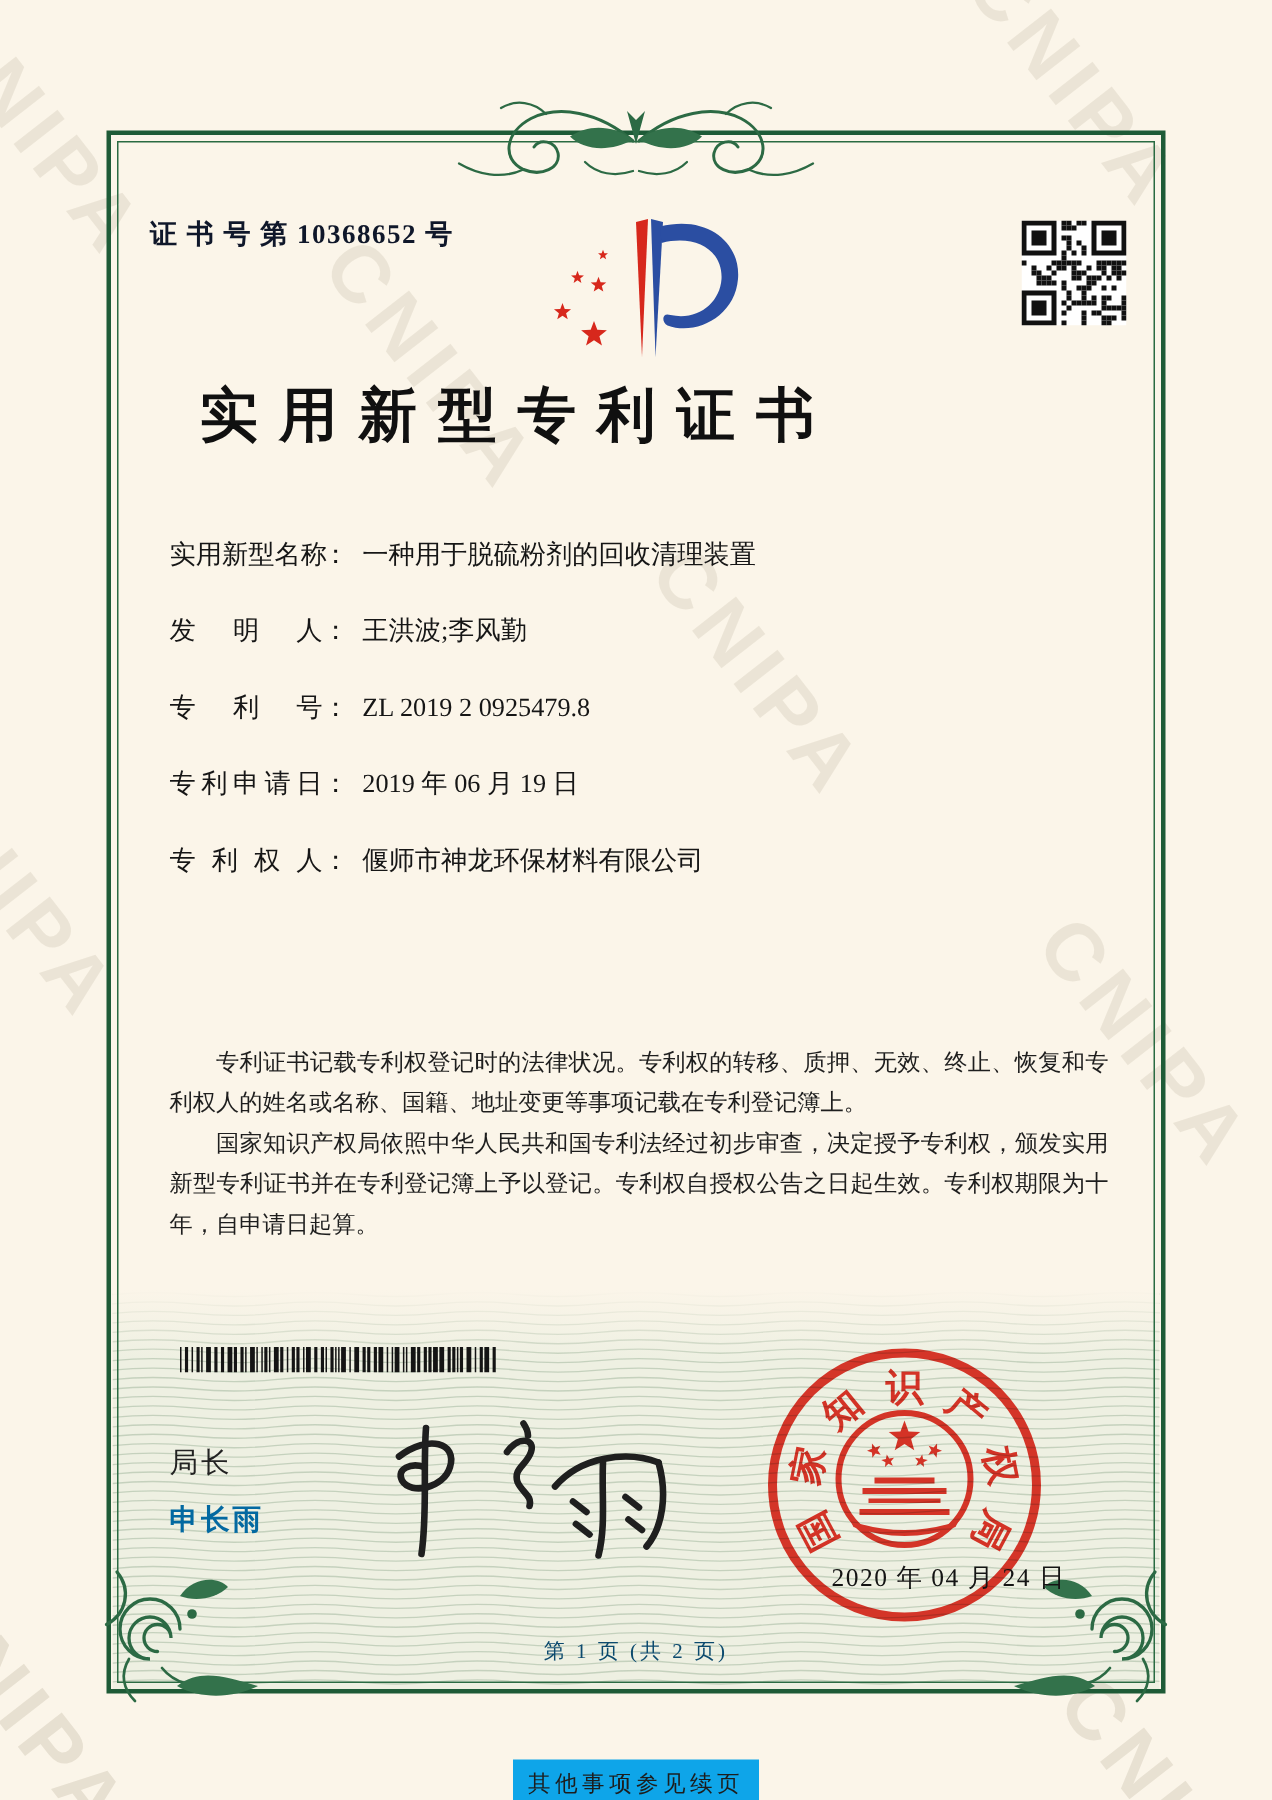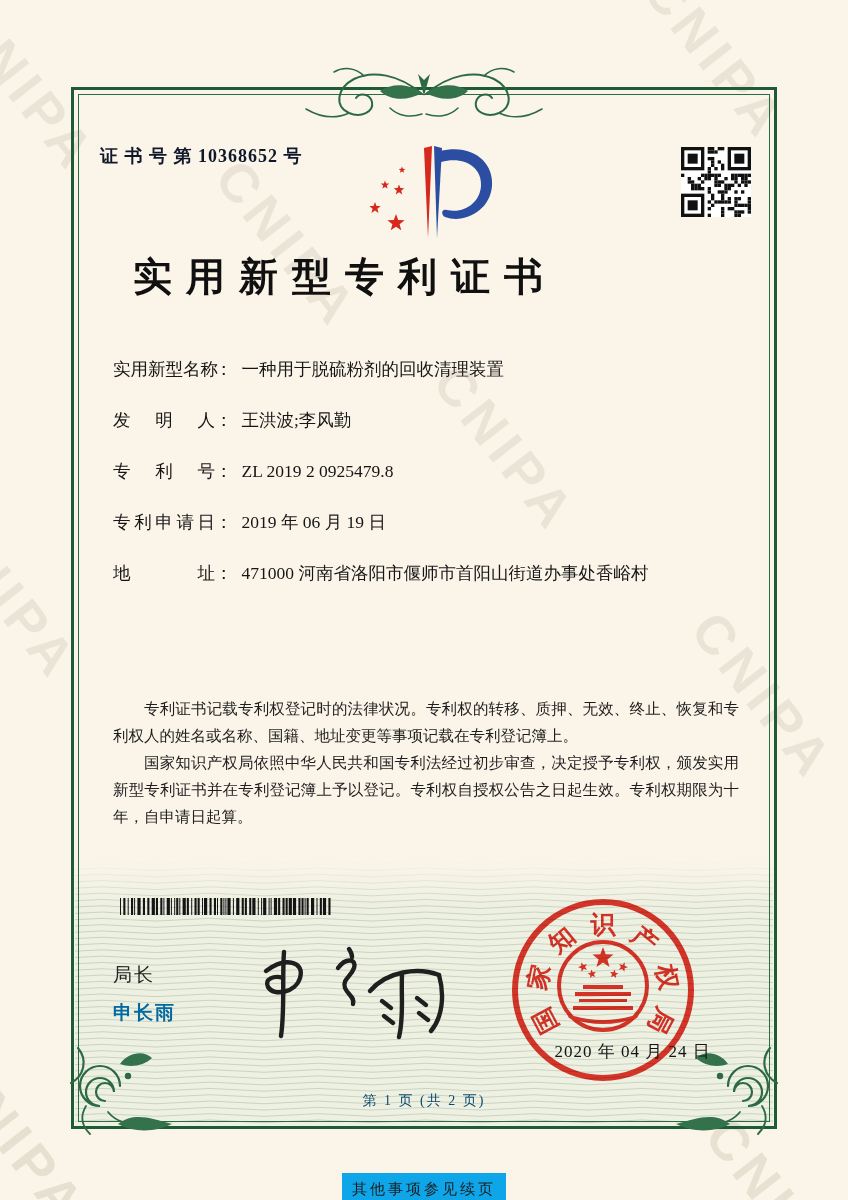--- a/index.html
+++ b/index.html
@@ -307,21 +307,21 @@
     <div class="frow">
       <span class="flabel">发明人</span><span>：</span><span class="fval">王洪波;李风勤</span>
     </div>
     <div class="frow">
       <span class="flabel">专利号</span><span>：</span><span class="fval">ZL 2019 2 0925479.8</span>
     </div>
     <div class="frow">
       <span class="flabel">专利申请日</span><span>：</span><span class="fval">2019 年 06 月 19 日</span>
     </div>
     <div class="frow">
-      <span class="flabel">地址</span><span>：</span><span class="fval">471000 河南省洛阳市偃师市首阳山街道办事处香峪村</span>
+      <span class="flabel">专利权人</span><span>：</span><span class="fval">偃师市神龙环保材料有限公司</span>
     </div>
   </div>
 
   <div class="paras">
     <p>专利证书记载专利权登记时的法律状况。专利权的转移、质押、无效、终止、恢复和专利权人的姓名或名称、国籍、地址变更等事项记载在专利登记簿上。</p>
     <p>国家知识产权局依照中华人民共和国专利法经过初步审查，决定授予专利权，颁发实用新型专利证书并在专利登记簿上予以登记。专利权自授权公告之日起生效。专利权期限为十年，自申请日起算。</p>
   </div>
 
   <svg id="barcode" class="barcode" width="216" height="17" viewBox="0 0 216 17">
       <rect x="0" y="0" width="1" height="17" fill="#141414"></rect>

